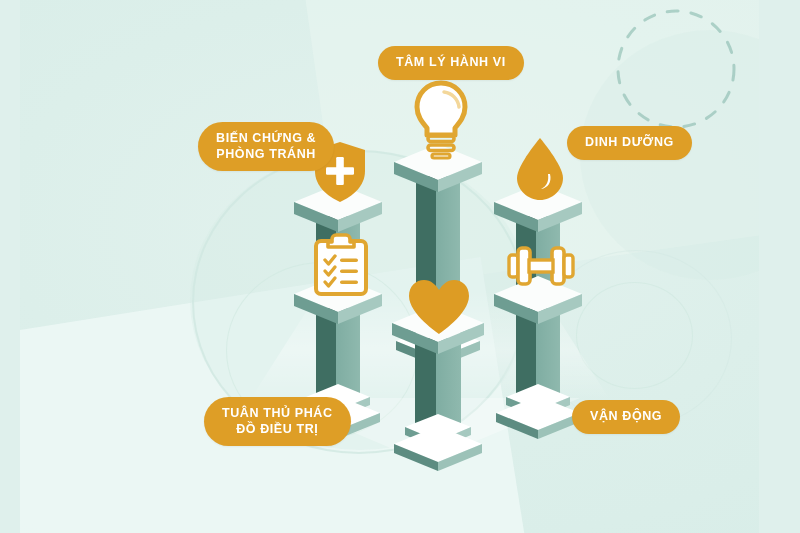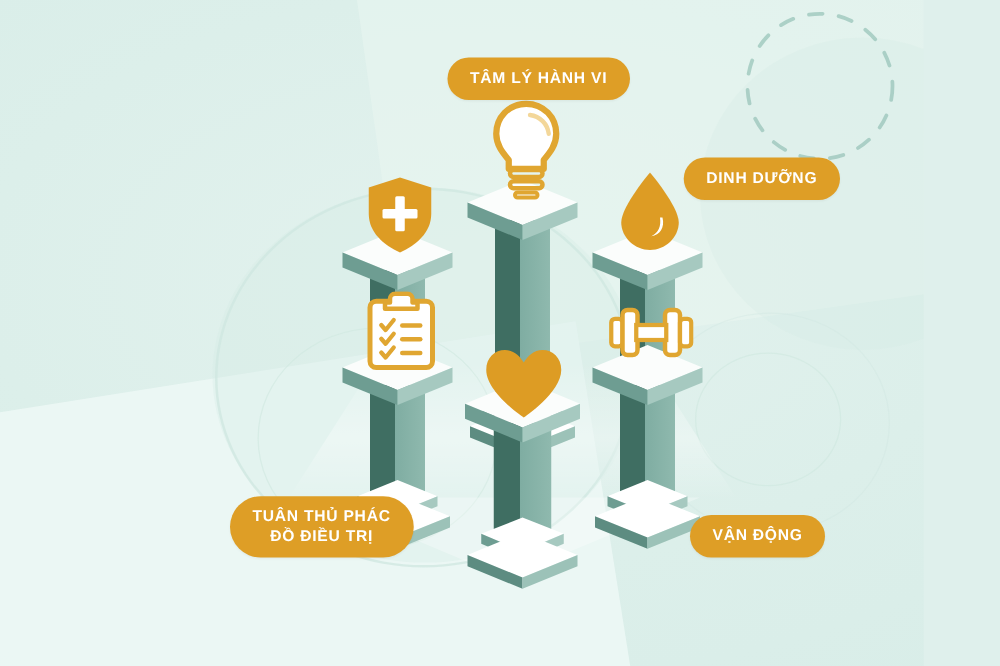--- a/index.html
+++ b/index.html
@@ -5,20 +5,21 @@
   html,body{margin:0;padding:0;}
   body{
     width:800px;height:533px;overflow:hidden;
     font-family:"Liberation Sans",sans-serif;
     background:#dff0ec;
   }
   #stage{
     position:relative;width:739px;height:533px;overflow:hidden;
     background:
       radial-gradient(120% 95% at 52% 42%, #e3f2ee 0%, #dcefea 45%, #d6ece7 100%);
+    margin-left: 20px;
   }
 
   
   .bg-layer{position:absolute;inset:0;pointer-events:none;}
   .bg-diag{
     position:absolute;left:-120px;bottom:-150px;width:640px;height:330px;
     background:#edf8f6;opacity:.85;
     transform:rotate(-9deg);transform-origin:left bottom;
   }
   .bg-diag2{
@@ -241,22 +242,24 @@
   </div>
 
   <div class="icon" style="left:386px;top:278px;width:66px;height:58px;">
     <svg width="66" height="58" viewBox="0 0 66 58">
       <path d="M33 56 C33 56 3 36 3 18 C3 8 10 2 18 2 C25 2 30 7 33 12 C36 7 41 2 48 2 C56 2 63 8 63 18 C63 36 33 56 33 56 Z" fill="#dd9c24"></path>
     </svg>
   </div>
 
   <div class="lbl" style="left:358px;top:46px;">TÂM LÝ HÀNH VI</div>
 
+  <div class="lbl" style="left:178px;top:122px;">BIẾN CHỨNG &amp;
+PHÒNG TRÁNH</div>
 
   <div class="lbl" style="left:547px;top:126px;">DINH DƯỠNG</div>
 
   <div class="lbl" style="left:184px;top:397px;">TUÂN THỦ PHÁC
 ĐỒ ĐIỀU TRỊ</div>
 
 
-  <div class="lbl" style="left:552px;top:412px;">VẬN ĐỘNG</div>
+  <div class="lbl" style="left:552px;top:400px;">VẬN ĐỘNG</div>
 
 </div>
 
 </body></html>

